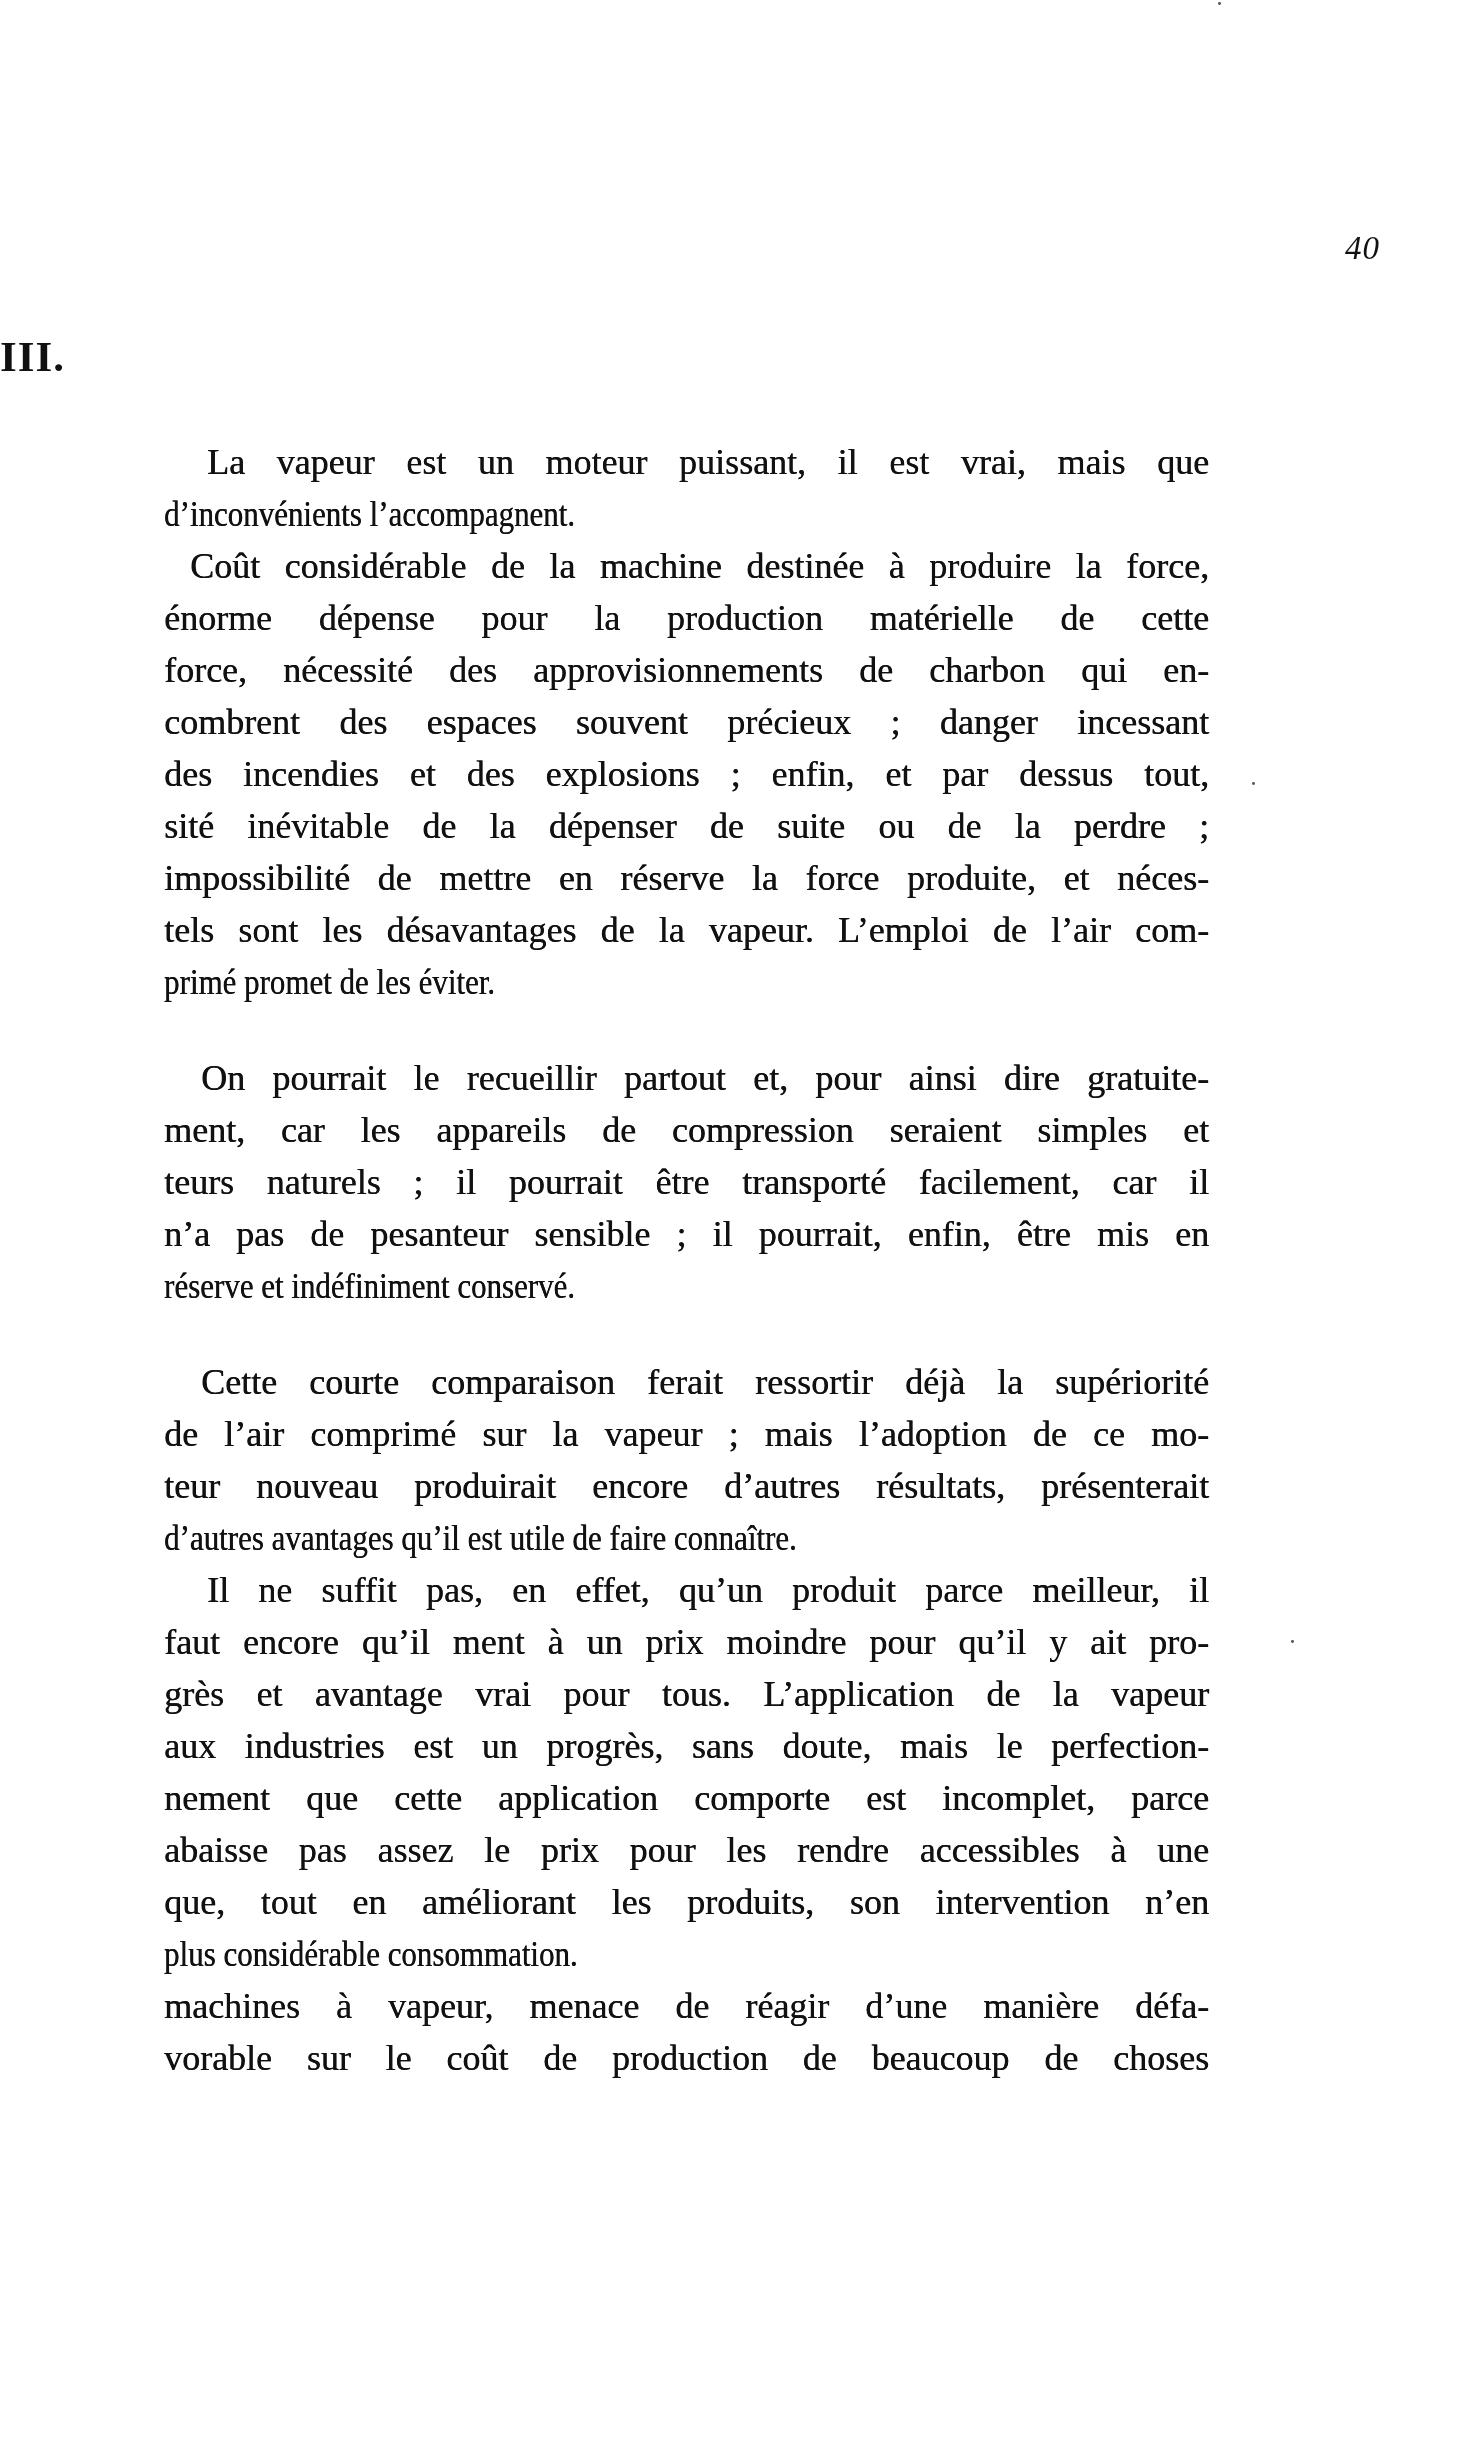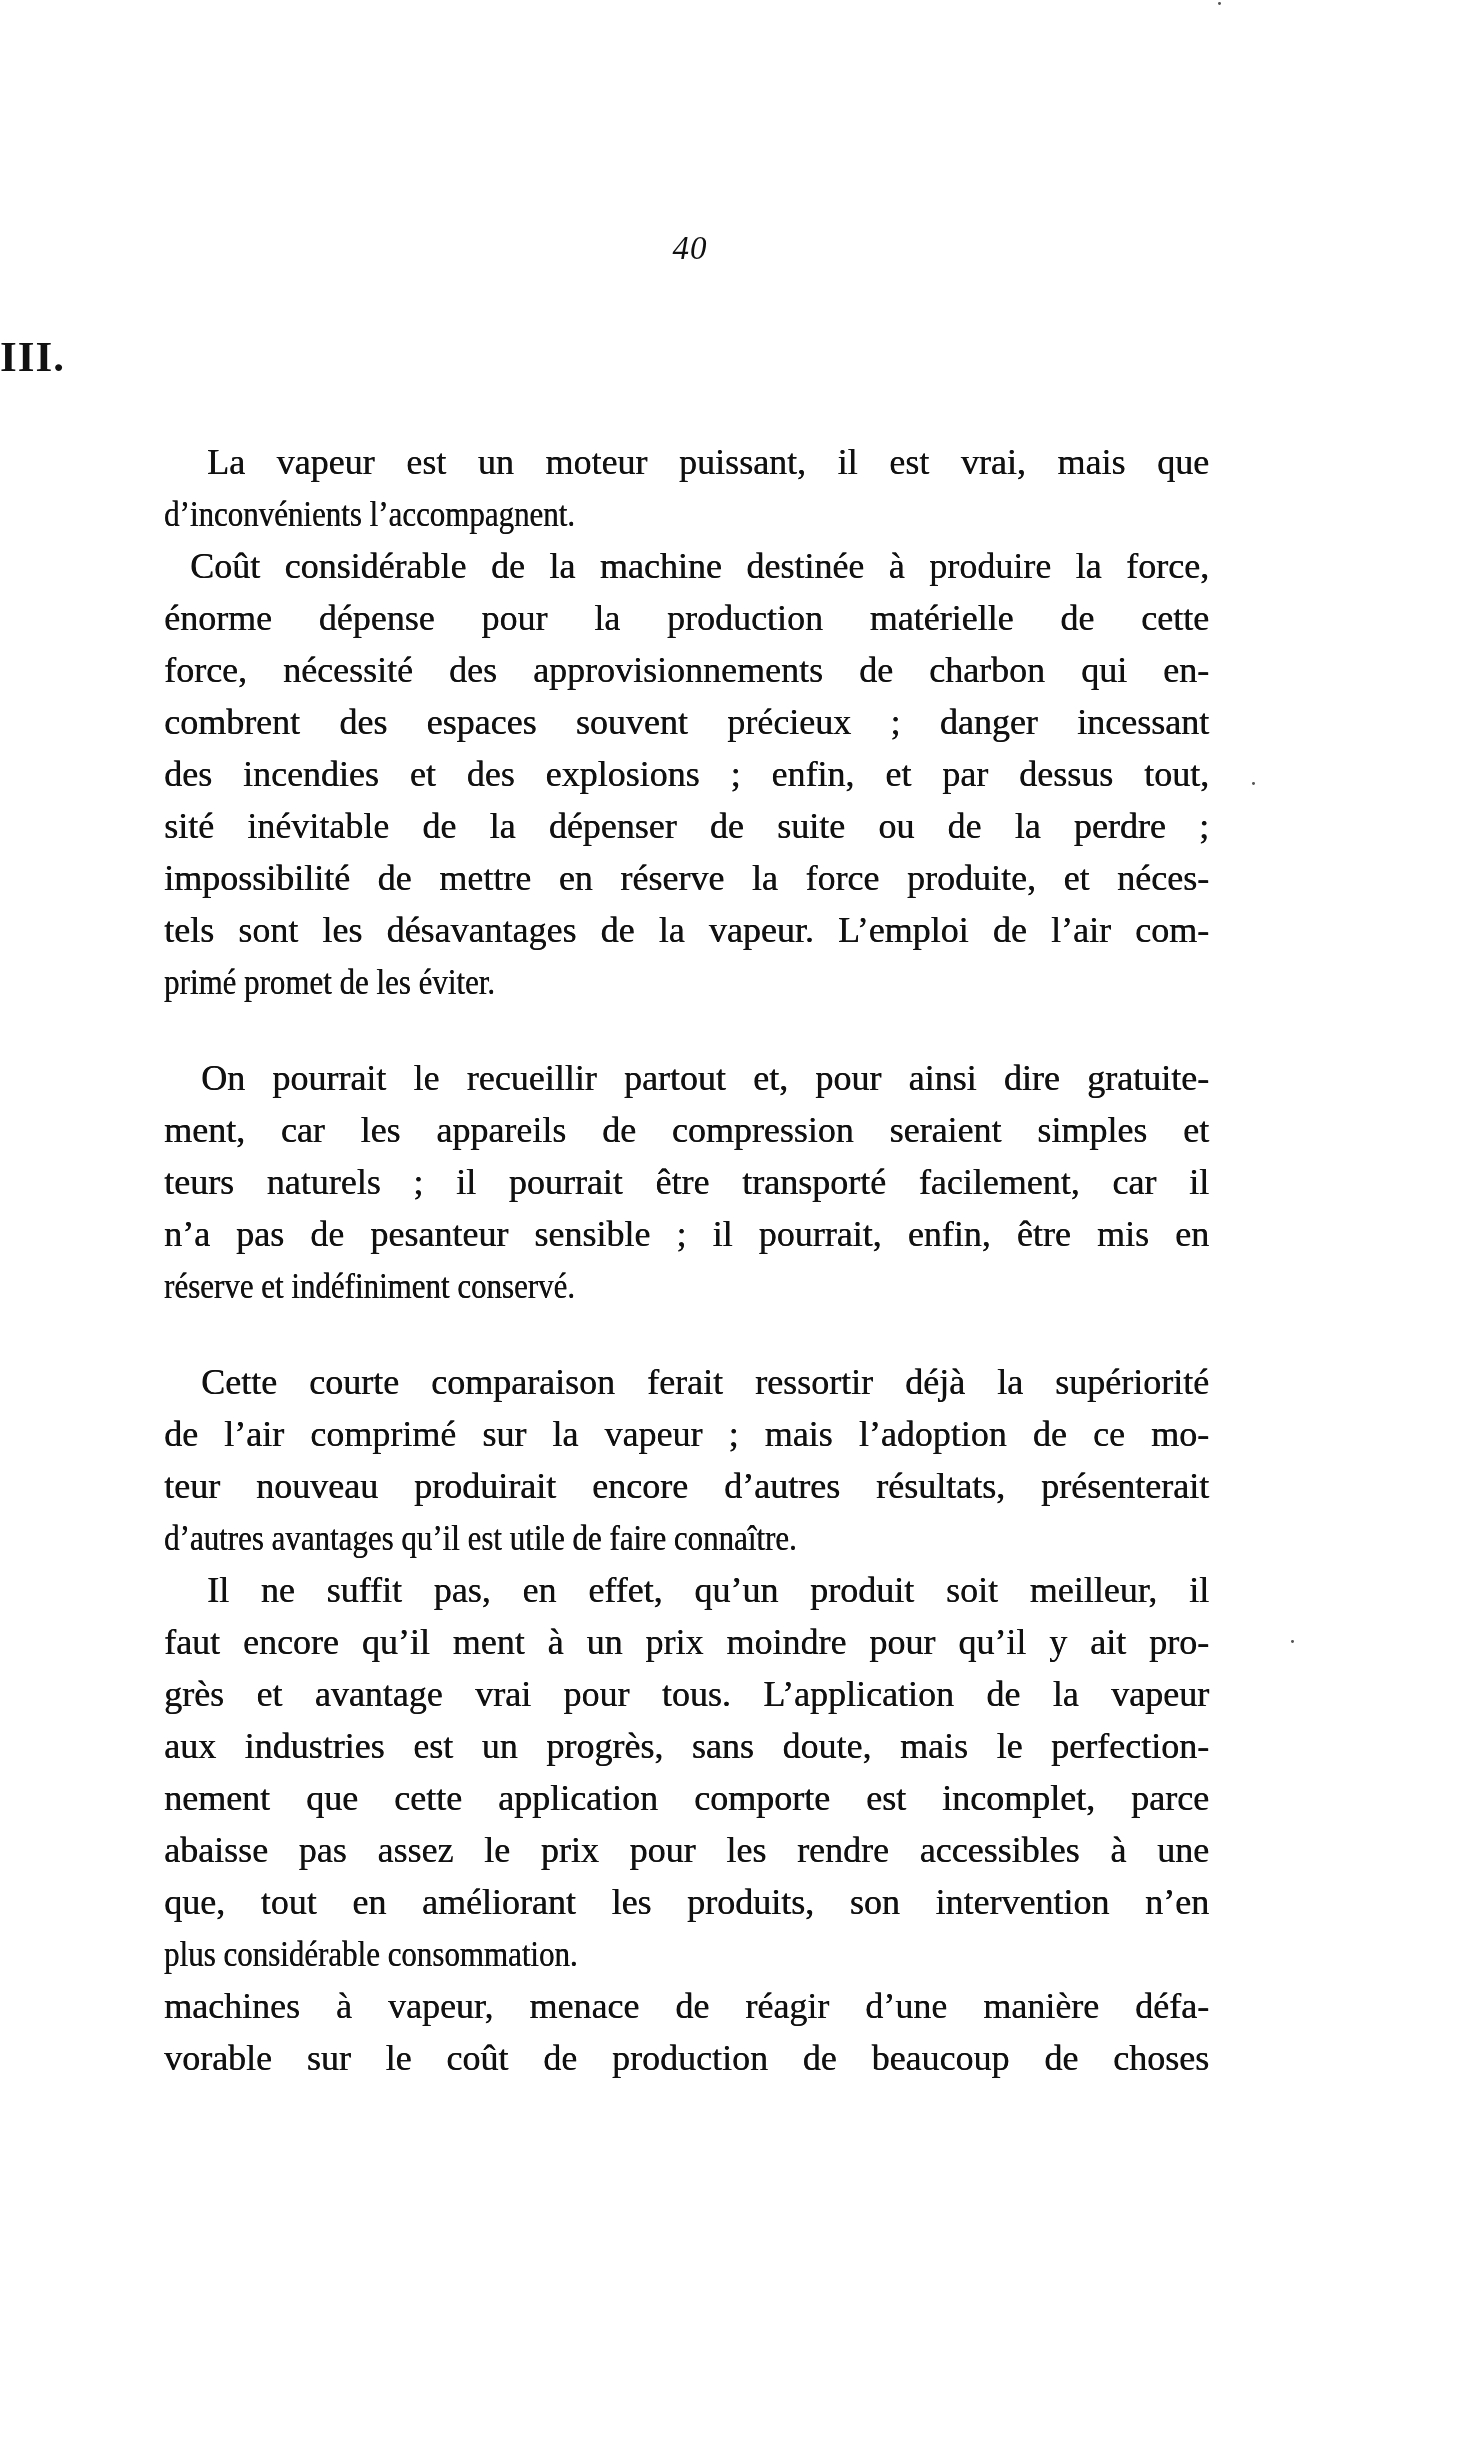--- a/index.html
+++ b/index.html
@@ -20,21 +20,21 @@
     left: 0; top: 0;
     width: 1480px;
     height: 2464px;
     background: #ffffff;
   }
   .page-number {
     position: absolute;
     left: 0;
     width: 1380px;
     top: 229px;
-    text-align: center;
+    text-align: right;
     font-size: 33px;
     font-style: italic;
     line-height: 39px;
     letter-spacing: 1px;
   }
   .section-heading {
     position: absolute;
     left: 0;
     width: 1380px;
     top: 332px;
@@ -112,21 +112,21 @@
     </div>
 
     <div>
       <span class="line indent-c">Cette courte comparaison ferait ressortir déjà la supériorité</span>
       <span class="line">de l’air comprimé sur la vapeur ; mais l’adoption de ce mo-</span>
       <span class="line">teur nouveau produirait encore d’autres résultats, présenterait</span>
       <span class="line end" style="display: block; transform-origin: left center; transform: scaleX(0.86); width: 1215px;">d’autres avantages qu’il est utile de faire connaître.</span>
     </div>
 
     <div>
-      <span class="line indent-a">Il ne suffit pas, en effet, qu’un produit soit meilleur, il</span>
+      <span class="line indent-a">Il ne suffit pas, en effet, qu’un produit parce meilleur, il</span>
       <span class="line">faut encore qu’il ment à un prix moindre pour qu’il y ait pro-</span>
       <span class="line">grès et avantage vrai pour tous. L’application de la vapeur</span>
       <span class="line">aux industries est un progrès, sans doute, mais le perfection-</span>
       <span class="line">nement que cette application comporte est incomplet, parce</span>
       <span class="line">abaisse pas assez le prix pour les rendre accessibles à une</span>
       <span class="line">que, tout en améliorant les produits, son intervention n’en</span>
       <span class="line end" style="display: block; transform-origin: left center; transform: scaleX(0.86); width: 1215px;">plus considérable consommation.</span>
     </div>
 
     <div>

